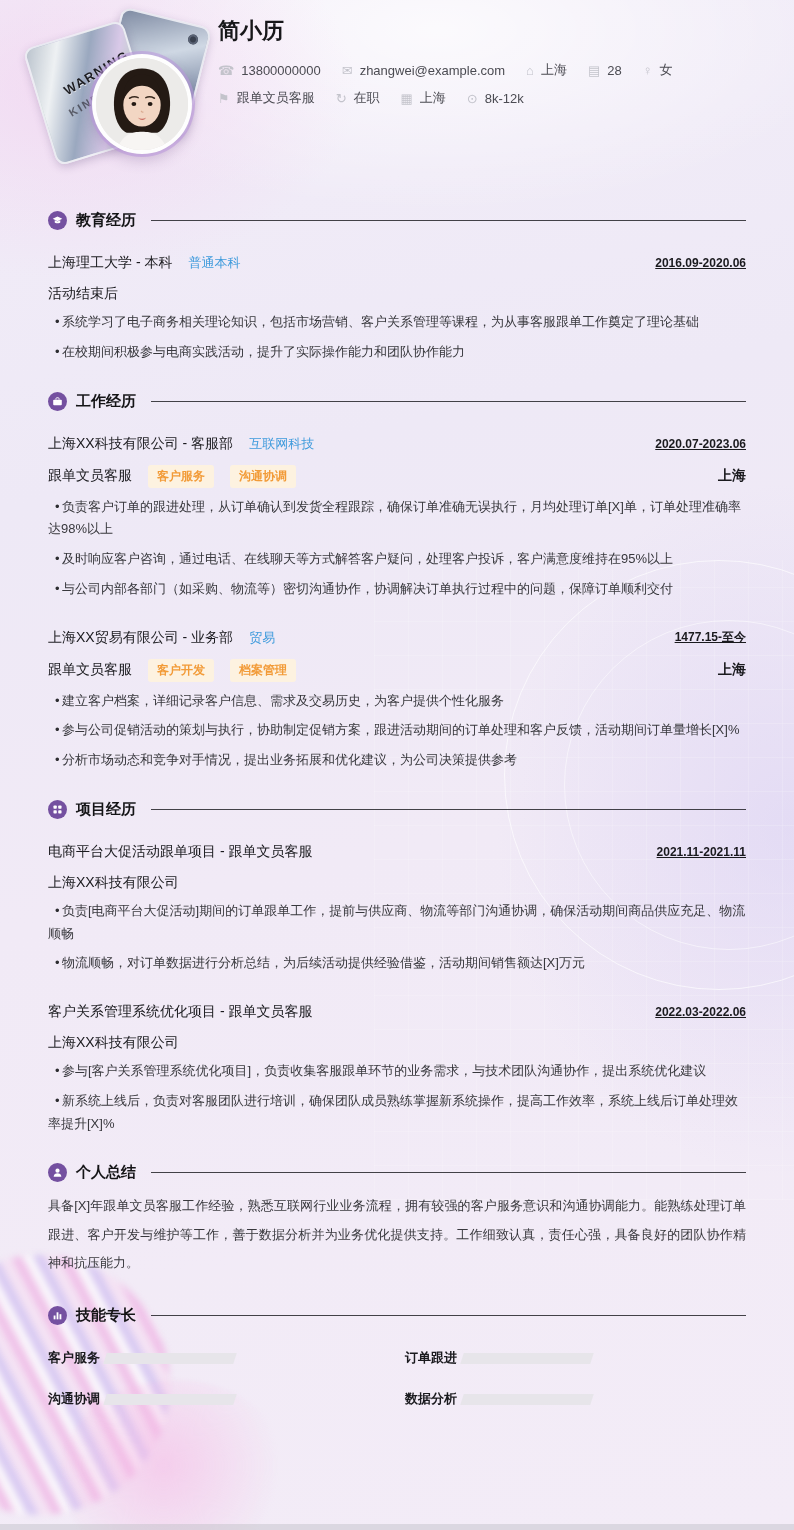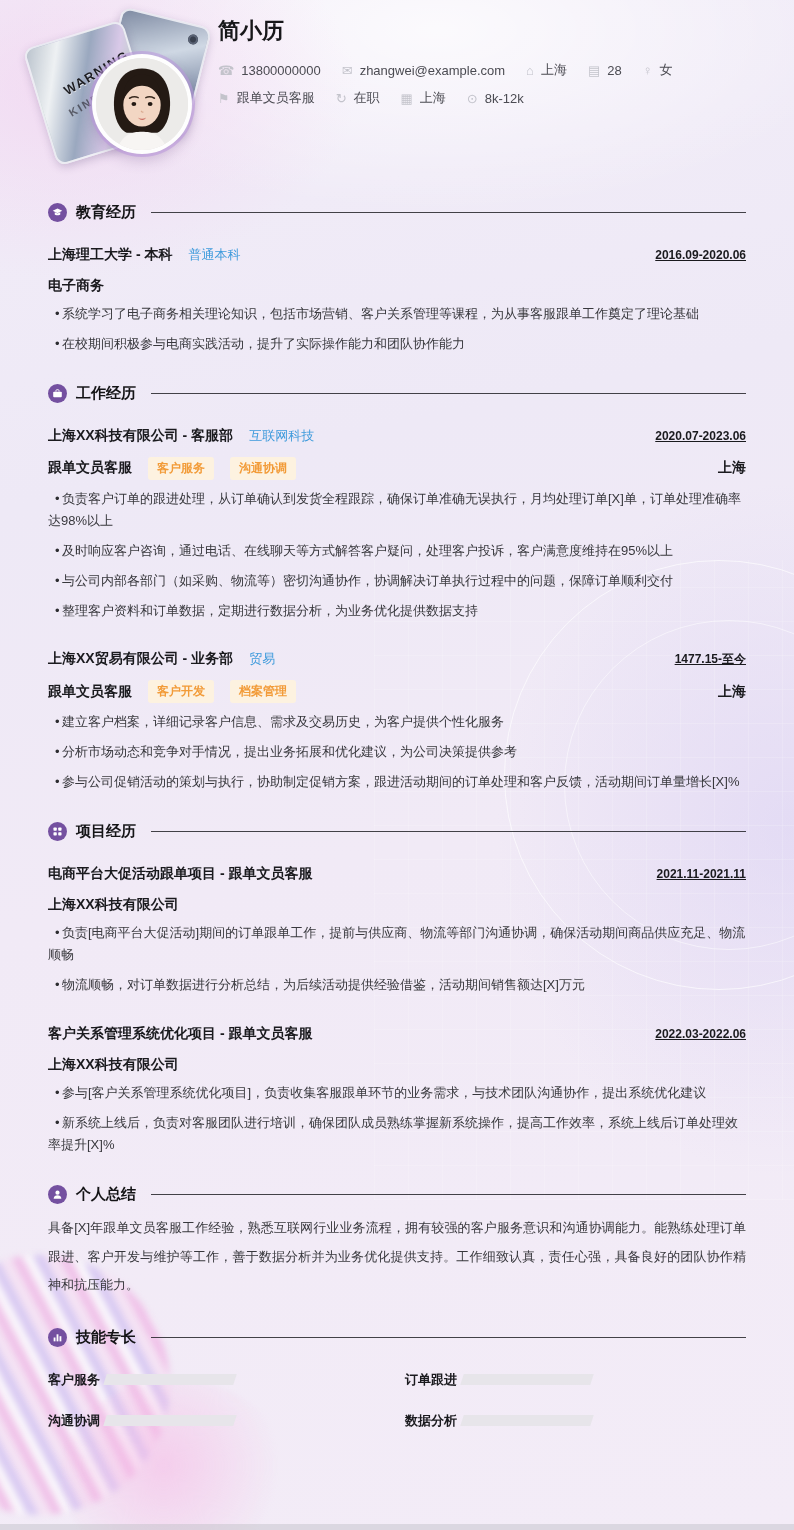--- a/index.html
+++ b/index.html
@@ -61,39 +61,39 @@
   main { position:relative; padding:0 48px; }
   .sec-head { display:flex; align-items:center; gap:9px; }
   .sec-icon { flex:none; width:19px; height:19px; border-radius:50%; background:#7450a0;
               display:flex; align-items:center; justify-content:center; }
   .sec-icon svg { width:11px; height:11px; display:block; }
   .sec-title { font-size:15px; font-weight:bold; color:#141416; margin-right:6px; white-space:nowrap; }
   .sec-line { flex:1; height:1px; background:#232328; opacity:.85; }
 
   .entry-head { display:flex; justify-content:space-between; align-items:center; }
   .entry-left { display:flex; align-items:center; gap:16px; }
-  .etitle { font-size:14px; font-weight:bold; color:#1a1a1e; }
+  .etitle { font-size:14px; font-weight:normal; color:#1a1a1e; }
   .edate { font-size:12px; font-weight:bold; color:#1a1a1e; white-space:nowrap;text-decoration:underline; }
   .tag-blue { font-size:13px; color:#3f9bdc; font-weight:normal; }
   .tag-orange { font-size:12px; color:#f29b38; background:#fdf2e0; padding:3px 9px; border-radius:3px; font-weight:bold; }
   .eloc { font-size:14px; font-weight:bold; color:#1a1a1e; }
 
   .bullets { margin-top:8px; }
   .bullet { font-size:13px; color:#38383d; line-height:1.75; margin:7px 0; text-indent:0; }
   .bullet .dot { display:inline-block; width:14px; text-indent:7px; color:#2c2c30; }
 
   .summary-text { margin-top:10px; font-size:13px; color:#38383d; line-height:2.2; text-align:justify; }
 
   .skills-grid { margin-top:24px; display:grid; grid-template-columns:190px 190px; column-gap:167px; row-gap:23px; }
   .skill { display:flex; align-items:center; }
   .skill-name { flex:none; width:57px; font-size:13px; font-weight:bold; color:#1a1a1e; }
   .skill-bar { position:relative; width:130px; height:11px; background:#e7e5ea; transform:skewX(-18deg); overflow:hidden; }
   .skill-fill { height:100%; background:#8a56a3; }
 
-  .mt-sec-edu { margin-top:18px; }
+  .mt-sec-edu { margin-top:26px; }
   .mt-entry { margin-top:24px; }
   .mt-row2 { margin-top:12px; }
   .mt-sec { margin-top:28px; }
   .mt-entry2 { margin-top:28px; }
 </style>
 </head>
 <body>
 
 <div class="page">
 
@@ -191,21 +191,21 @@
       </div>
       <div>
         <div class="entry-head mt-entry">
           <div class="entry-left">
             <span class="etitle">上海理工大学 - 本科</span>
             <span class="tag-blue">普通本科</span>
           </div>
           <span class="edate">2016.09-2020.06</span>
         </div>
         <div class="mt-row2">
-          <span class="etitle">电子商务</span>
+          <span class="etitle">活动结束后</span>
         </div>
         <div class="bullets">
           <p class="bullet"><span class="dot">•</span><span>系统学习了电子商务相关理论知识，包括市场营销、客户关系管理等课程，为从事客服跟单工作奠定了理论基础</span></p>
           <p class="bullet"><span class="dot">•</span><span>在校期间积极参与电商实践活动，提升了实际操作能力和团队协作能力</span></p>
         </div>
       </div>
     </section>
 
     <section>
       <div class="sec-head mt-sec">
@@ -232,21 +232,20 @@
             <span class="etitle">跟单文员客服</span>
             <span class="tag-orange">客户服务</span>
             <span class="tag-orange">沟通协调</span>
           </div>
           <span class="eloc">上海</span>
         </div>
         <div class="bullets">
           <p class="bullet"><span class="dot">•</span><span>负责客户订单的跟进处理，从订单确认到发货全程跟踪，确保订单准确无误执行，月均处理订单[X]单，订单处理准确率达98%以上</span></p>
           <p class="bullet"><span class="dot">•</span><span>及时响应客户咨询，通过电话、在线聊天等方式解答客户疑问，处理客户投诉，客户满意度维持在95%以上</span></p>
           <p class="bullet"><span class="dot">•</span><span>与公司内部各部门（如采购、物流等）密切沟通协作，协调解决订单执行过程中的问题，保障订单顺利交付</span></p>
-          <p class="bullet"><span class="dot">•</span><span>整理客户资料和订单数据，定期进行数据分析，为业务优化提供数据支持</span></p>
         </div>
       </div>
 
       <div>
         <div class="entry-head mt-entry2">
           <div class="entry-left">
             <span class="etitle">上海XX贸易有限公司 - 业务部</span>
             <span class="tag-blue">贸易</span>
           </div>
           <span class="edate">1477.15-至今</span>
@@ -254,22 +253,22 @@
         <div class="entry-head mt-row2">
           <div class="entry-left">
             <span class="etitle">跟单文员客服</span>
             <span class="tag-orange">客户开发</span>
             <span class="tag-orange">档案管理</span>
           </div>
           <span class="eloc">上海</span>
         </div>
         <div class="bullets">
           <p class="bullet"><span class="dot">•</span><span>建立客户档案，详细记录客户信息、需求及交易历史，为客户提供个性化服务</span></p>
+          <p class="bullet"><span class="dot">•</span><span>参与公司促销活动的策划与执行，协助制定促销方案，跟进活动期间的订单处理和客户反馈，活动期间订单量增长[X]%</span></p>
           <p class="bullet"><span class="dot">•</span><span>分析市场动态和竞争对手情况，提出业务拓展和优化建议，为公司决策提供参考</span></p>
-          <p class="bullet"><span class="dot">•</span><span>参与公司促销活动的策划与执行，协助制定促销方案，跟进活动期间的订单处理和客户反馈，活动期间订单量增长[X]%</span></p>
         </div>
       </div>
     </section>
 
     <section>
       <div class="sec-head mt-sec">
         <span class="sec-icon">
           <svg viewBox="0 0 12 12">
               <rect x="1.6" y="1.6" width="3.6" height="3.6" rx="0.8" fill="#fff"></rect>
               <rect x="6.8" y="1.6" width="3.6" height="3.6" rx="0.8" fill="#fff"></rect>

